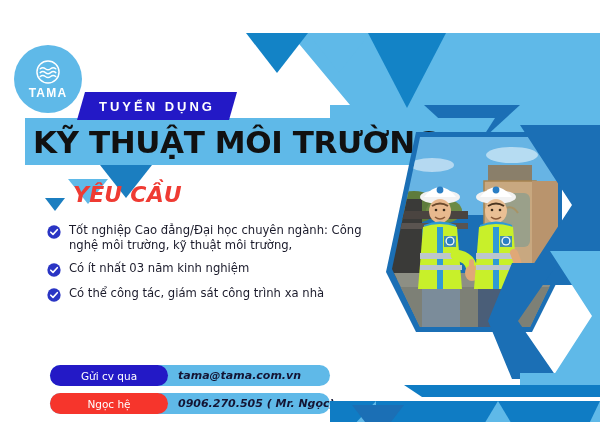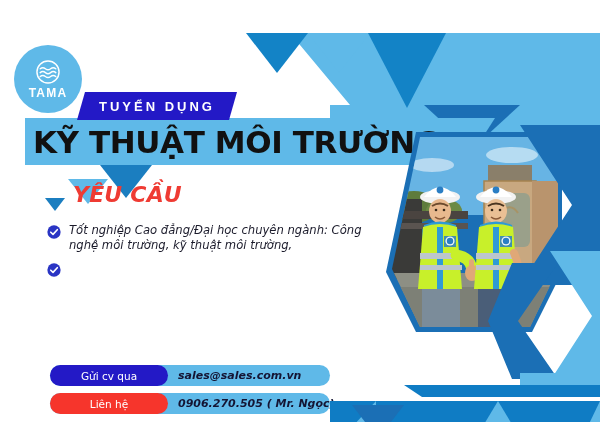--- a/index.html
+++ b/index.html
@@ -111,21 +111,21 @@
   
   .section-head {
     left: 73px; top: 149px;
     color: #ef3b33; font-size: 22px; font-weight: 900;
     font-family: "DejaVu Sans", sans-serif;
     letter-spacing: 0.2px;
     font-style: italic;
   }
 
   
-  .bullets { position: absolute; left: 47px; top: 190px; width: 330px; font-style: italic; }
+  .bullets { position: absolute; left: 47px; top: 190px; width: 330px; }
   .bullet { display: flex; align-items: flex-start; margin-bottom: 9px; }
   .check {
     flex: 0 0 auto; width: 14px; height: 14px; margin-top: 2px;
     margin-right: 8px;
   }
   .bullet-text {
     color: #1b1b2b; font-size: 11.6px; line-height: 14.5px;
     font-family: "DejaVu Sans", sans-serif;
   }
 
@@ -258,40 +258,48 @@
 
     <div class="bullet">
       <svg class="check" viewBox="0 0 20 20">
         <circle cx="10" cy="10" r="9.5" fill="#2a35c4"></circle>
         <path d="M5.4 10.3 L8.6 13.4 L14.7 6.7" fill="none" stroke="#ffffff" stroke-width="2.3" stroke-linecap="round" stroke-linejoin="round"></path>
       </svg>
       <div class="bullet-text">Tốt nghiệp Cao đẳng/Đại học chuyên ngành: Công nghệ môi trường, kỹ thuật môi trường,</div>
     </div>
 
 
-
     <div class="bullet">
       <svg class="check" viewBox="0 0 20 20">
         <circle cx="10" cy="10" r="9.5" fill="#2a35c4"></circle>
         <path d="M5.4 10.3 L8.6 13.4 L14.7 6.7" fill="none" stroke="#ffffff" stroke-width="2.3" stroke-linecap="round" stroke-linejoin="round"></path>
       </svg>
+      <div class="bullet-text">Có ít nhất 03 năm kinh nghiệm</div>
+    </div>
+
+    <div class="bullet">
+      <svg class="check" viewBox="0 0 20 20">
+        <circle cx="10" cy="10" r="9.5" fill="#2a35c4"></circle>
+        <path d="M5.4 10.3 L8.6 13.4 L14.7 6.7" fill="none" stroke="#ffffff" stroke-width="2.3" stroke-linecap="round" stroke-linejoin="round"></path>
+      </svg>
+      <div class="bullet-text">Có thể công tác, giám sát công trình xa nhà</div>
     </div>
 
   </div>
 
   <div class="contact row1">
     <div class="pill-wrap">
       <div class="pill-label blue">Gửi cv qua</div>
-      <div class="pill-value">sales@sales.com.vn</div>
+      <div class="pill-value">tama@tama.com.vn</div>
     </div>
   </div>
 
   <div class="contact row2">
     <div class="pill-wrap">
-      <div class="pill-label red">Liên hệ</div>
+      <div class="pill-label red">Ngọc hệ</div>
       <div class="pill-value">0906.270.505 ( Mr. Ngọc)</div>
     </div>
   </div>
 
   <div class="deco photo-frame"></div>
   <div class="deco photo-clip">
     <svg class="photo-scene" viewBox="0 0 166 190" preserveAspectRatio="xMidYMid slice">
 
       <rect x="0" y="0" width="166" height="78" fill="#67b4e4"></rect>
       <ellipse cx="40" cy="28" rx="22" ry="7" fill="#cfe6f5" opacity="0.75"></ellipse>

